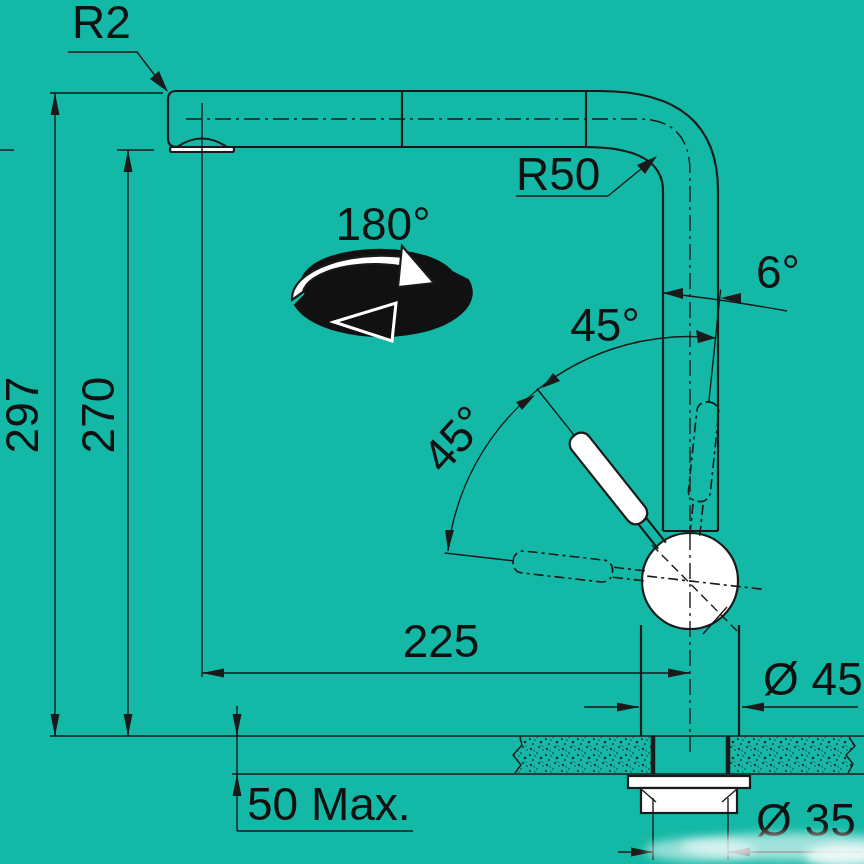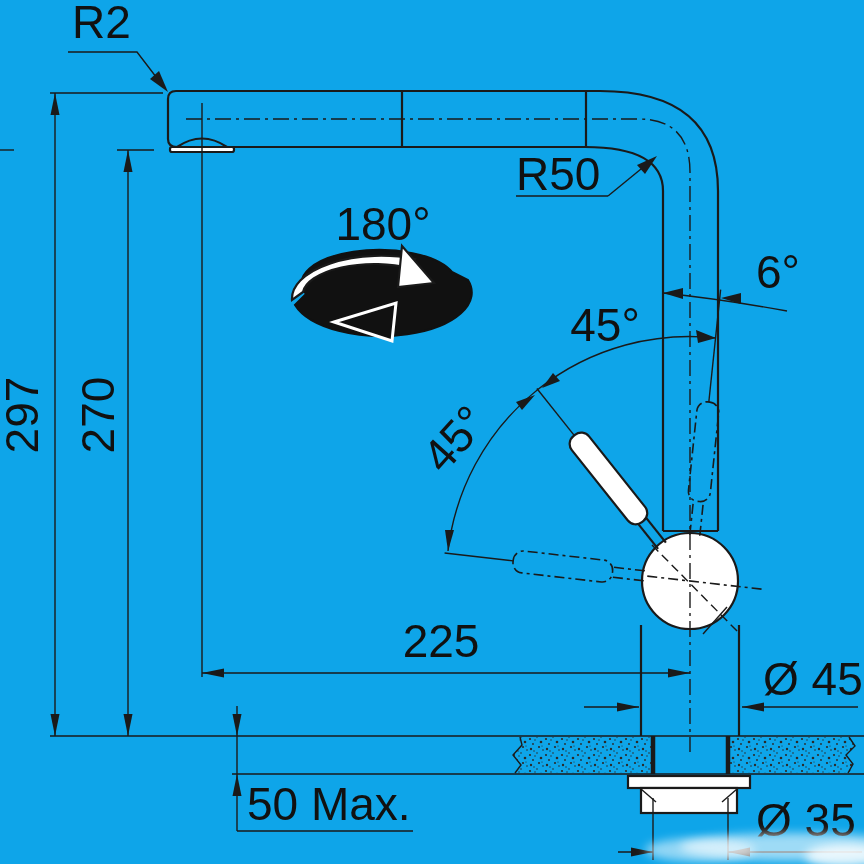--- a/index.html
+++ b/index.html
@@ -1,16 +1,16 @@
 <!DOCTYPE html>
 <html><head>
 <meta charset="utf-8">
 <style>
   html,body{margin:0;padding:0;background:#ffffff;}
-  .stage{position:relative;width:864px;height:864px;background:#0ea5e9;overflow:hidden;
+  .stage{position:relative;width:864px;height:864px;background:#14b8a6;overflow:hidden;
          font-family:"Liberation Sans",sans-serif;}
   svg{position:absolute;left:0;top:0;}
   .obj   {stroke:#1a1a1a;stroke-width:2.2;fill:none;}
   .objw  {stroke:#1a1a1a;stroke-width:2.2;fill:#ffffff;}
   .thin  {stroke:#1a1a1a;stroke-width:1.4;fill:none;}
   .thick {stroke:#1a1a1a;stroke-width:4.5;fill:none;}
   .cl    {stroke:#1a1a1a;stroke-width:1.4;fill:none;stroke-dasharray:16 5 3 5;}
   .ph    {stroke:#1a1a1a;stroke-width:1.6;fill:none;stroke-dasharray:10 4 3 4;}
   .dash  {stroke:#1a1a1a;stroke-width:1.4;fill:none;stroke-dasharray:9 5;}
   .arr   {fill:#1a1a1a;stroke:none;}

